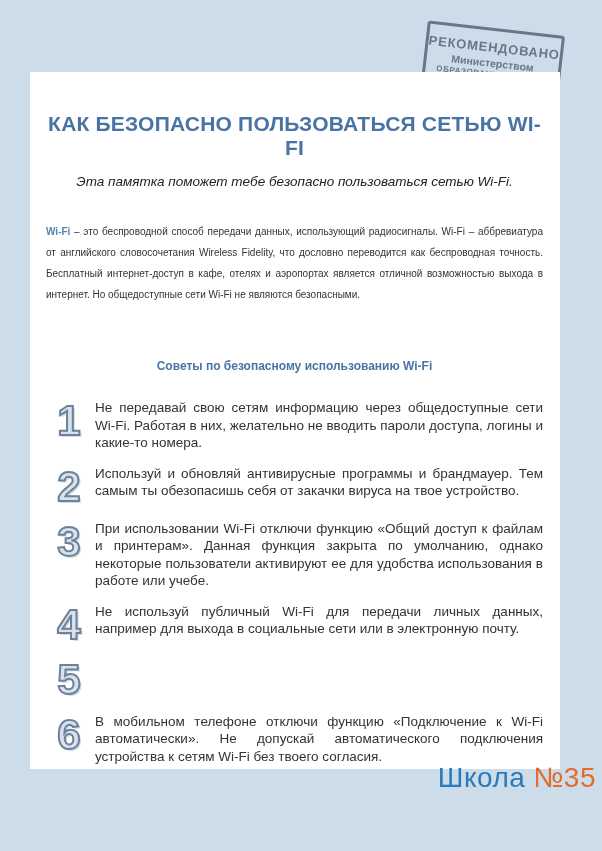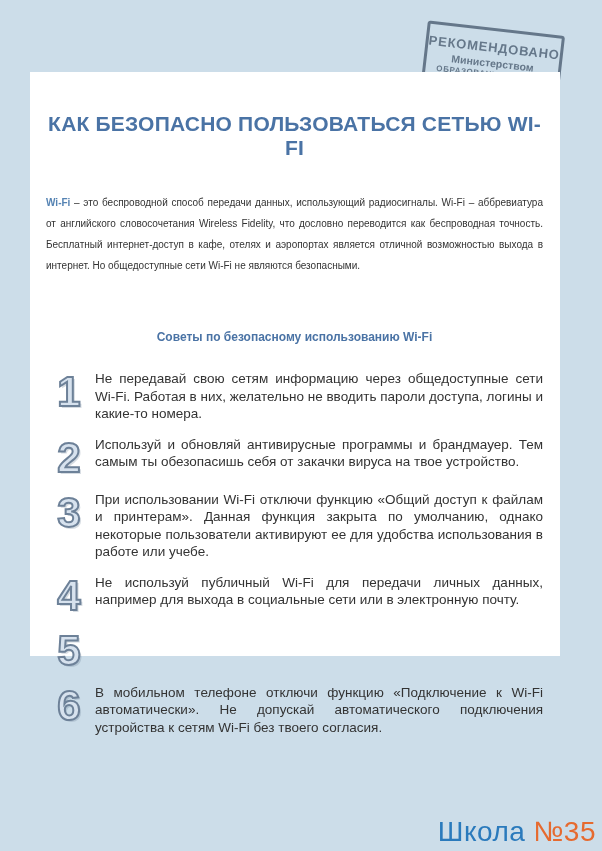--- a/index.html
+++ b/index.html
@@ -27,21 +27,21 @@
     text-align: center;
     opacity: 0.92;
   }
   .stamp-line1 { font-size: 13px; font-weight: bold; letter-spacing: 0.8px; }
   .stamp-line2 { font-size: 10.5px; font-weight: bold; margin-top: 2px; }
   .stamp-line3 { font-size: 8px; font-weight: bold; letter-spacing: 0.6px; text-transform: uppercase; margin-top: 1px; }
 
   
   .card {
     position: absolute; left: 30px; top: 72px;
-    width: 530px; height: 584px;
+    width: 530px; height: 697px;
     background: #ffffff;
     padding: 40px 17px 0 16px;
   }
   .title {
     text-align: center;
     font-size: 21px; font-weight: bold;
     color: #4a73a5;
     letter-spacing: 0.2px;
   }
   .subtitle {
@@ -82,21 +82,21 @@
   .tip-text {
     flex: 1;
     font-size: 13.5px; line-height: 17.5px;
     text-align: justify;
     color: #333333;
     padding-left: 3px;
   }
 
   
   .school-sign {
-    position: absolute; right: 6px; top: 816px;
+    position: absolute; right: 6px; top: 762px;
     font-size: 28px; font-weight: normal;
     letter-spacing: 0.5px;
     white-space: nowrap;
   }
   .school-name { color: #2a7abc; }
   .school-number { color: #e66a2f; margin-left: 8px; }
 </style>
 </head>
 <body>
 
@@ -105,20 +105,21 @@
 
   <div class="stamp">
     <div class="stamp-line1">РЕКОМЕНДОВАНО</div>
     <div class="stamp-line2">Министерством</div>
     <div class="stamp-line3">образования и науки</div>
   </div>
 
   <div class="card">
 
     <div class="title">КАК БЕЗОПАСНО ПОЛЬЗОВАТЬСЯ СЕТЬЮ WI-FI</div>
+    <div class="subtitle">Эта памятка поможет тебе безопасно пользоваться сетью Wi-Fi.</div>
 
     <p class="intro"><span class="lead">Wi-Fi</span><span> – это беспроводной способ передачи данных, использующий радиосигналы. Wi-Fi – аббревиатура от английского словосочетания Wireless Fidelity, что дословно переводится как беспроводная точность. Бесплатный интернет-доступ в кафе, отелях и аэропортах является отличной возможностью выхода в интернет. Но общедоступные сети Wi-Fi не являются безопасными.</span></p>
 
     <div class="tips-heading">Советы по безопасному использованию Wi-Fi</div>
 
     <ul class="tips-list">
       <li class="tip">
         <span class="tip-num">1</span>
         <span class="tip-text">Не передавай свою сетям информацию через общедоступные сети Wi-Fi. Работая в них, желательно не вводить пароли доступа, логины и какие-то номера.</span>
       </li>

